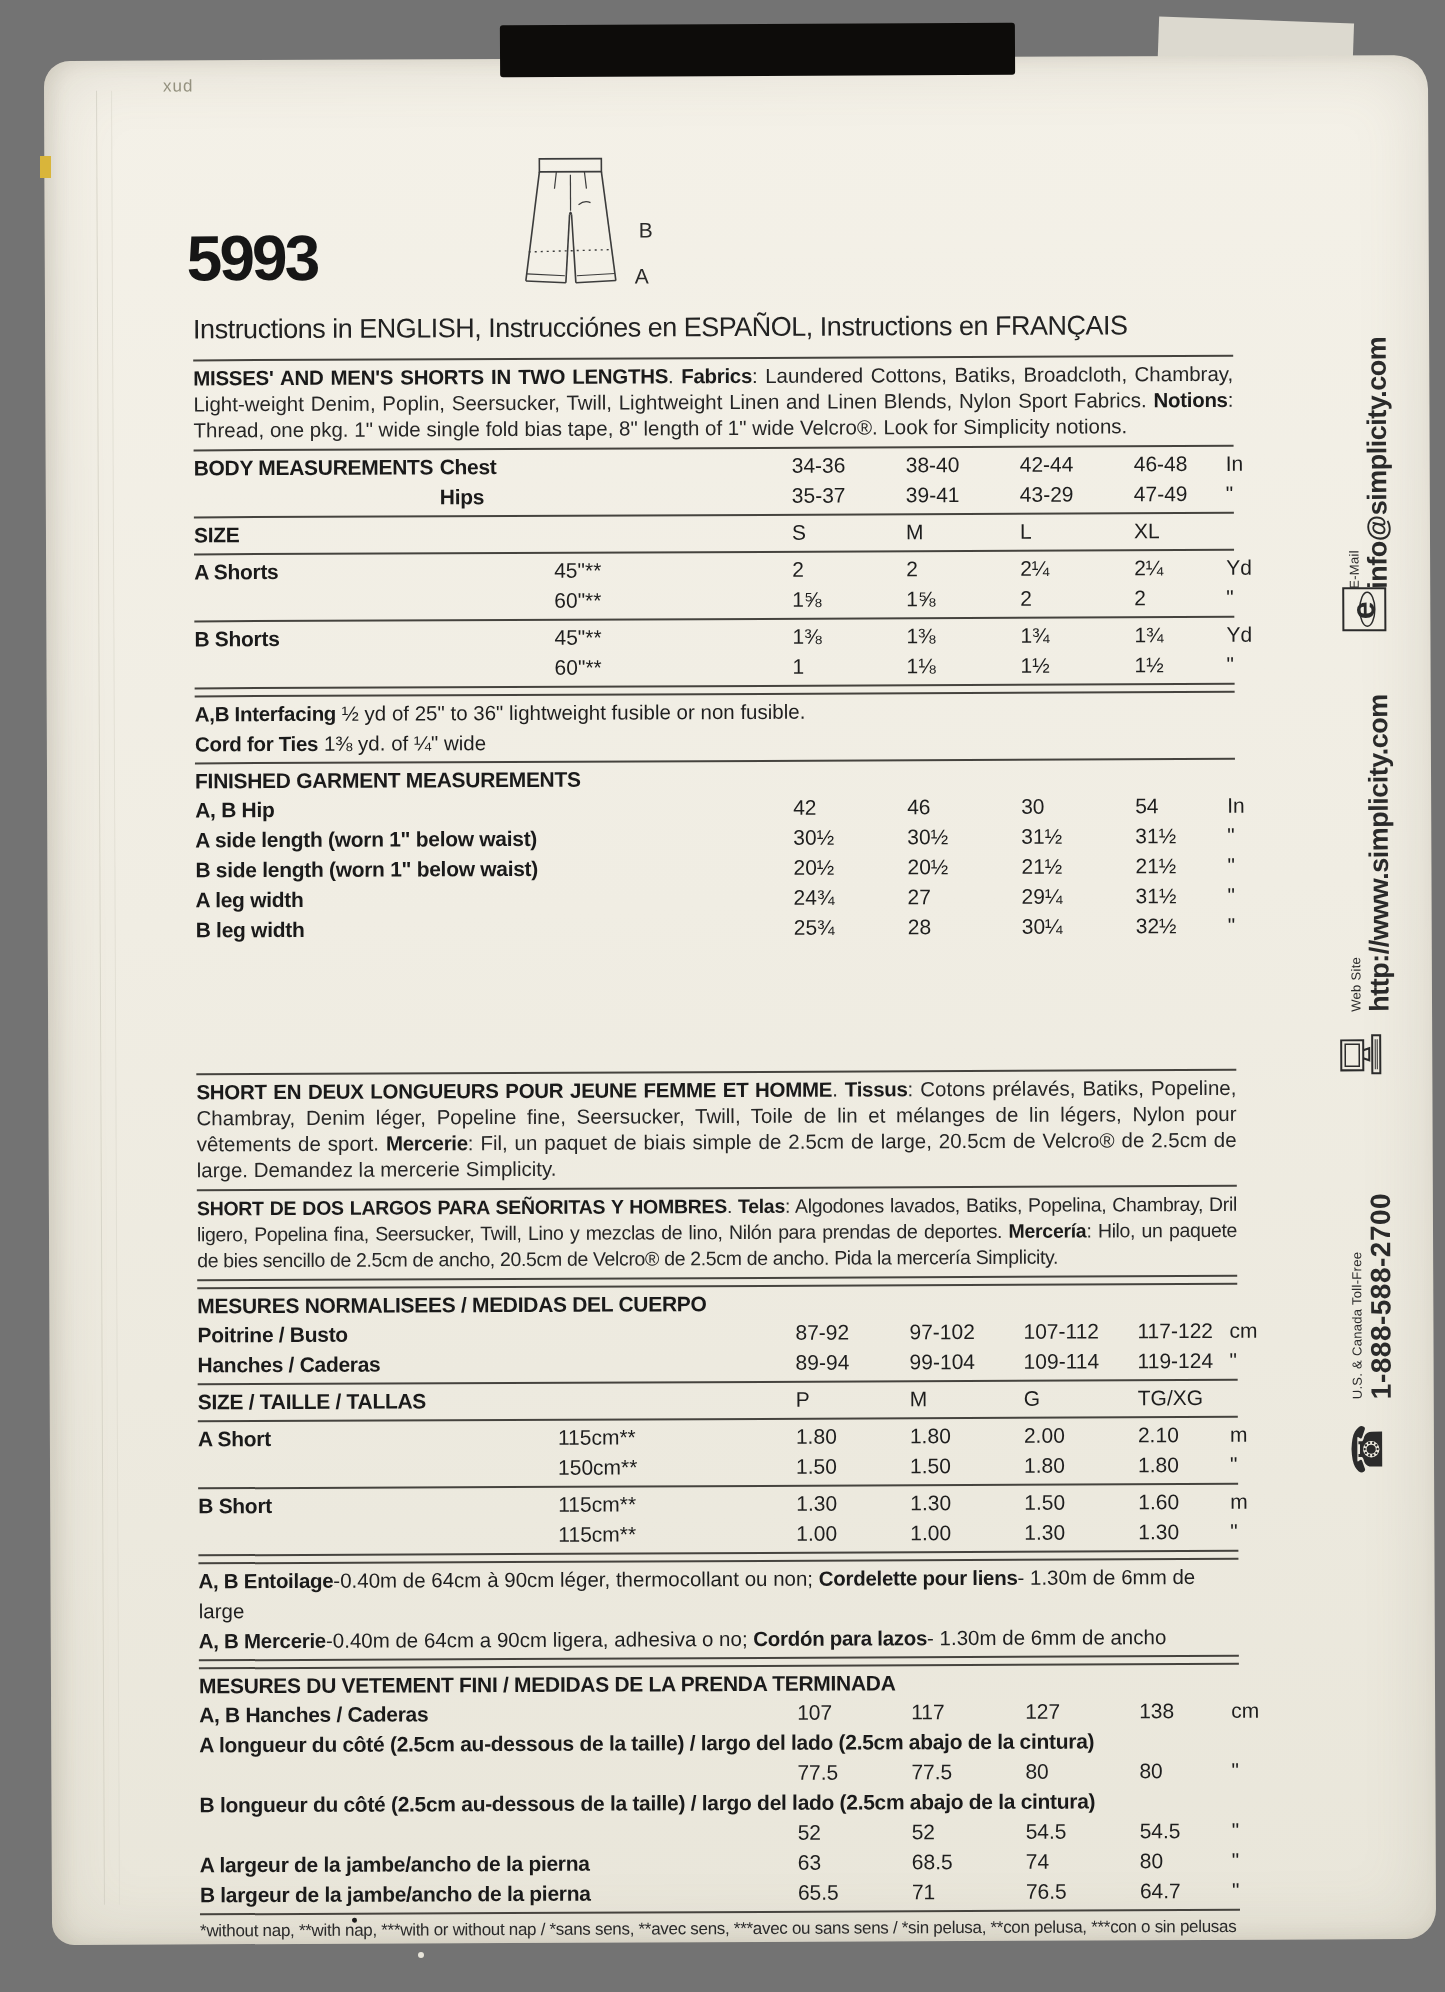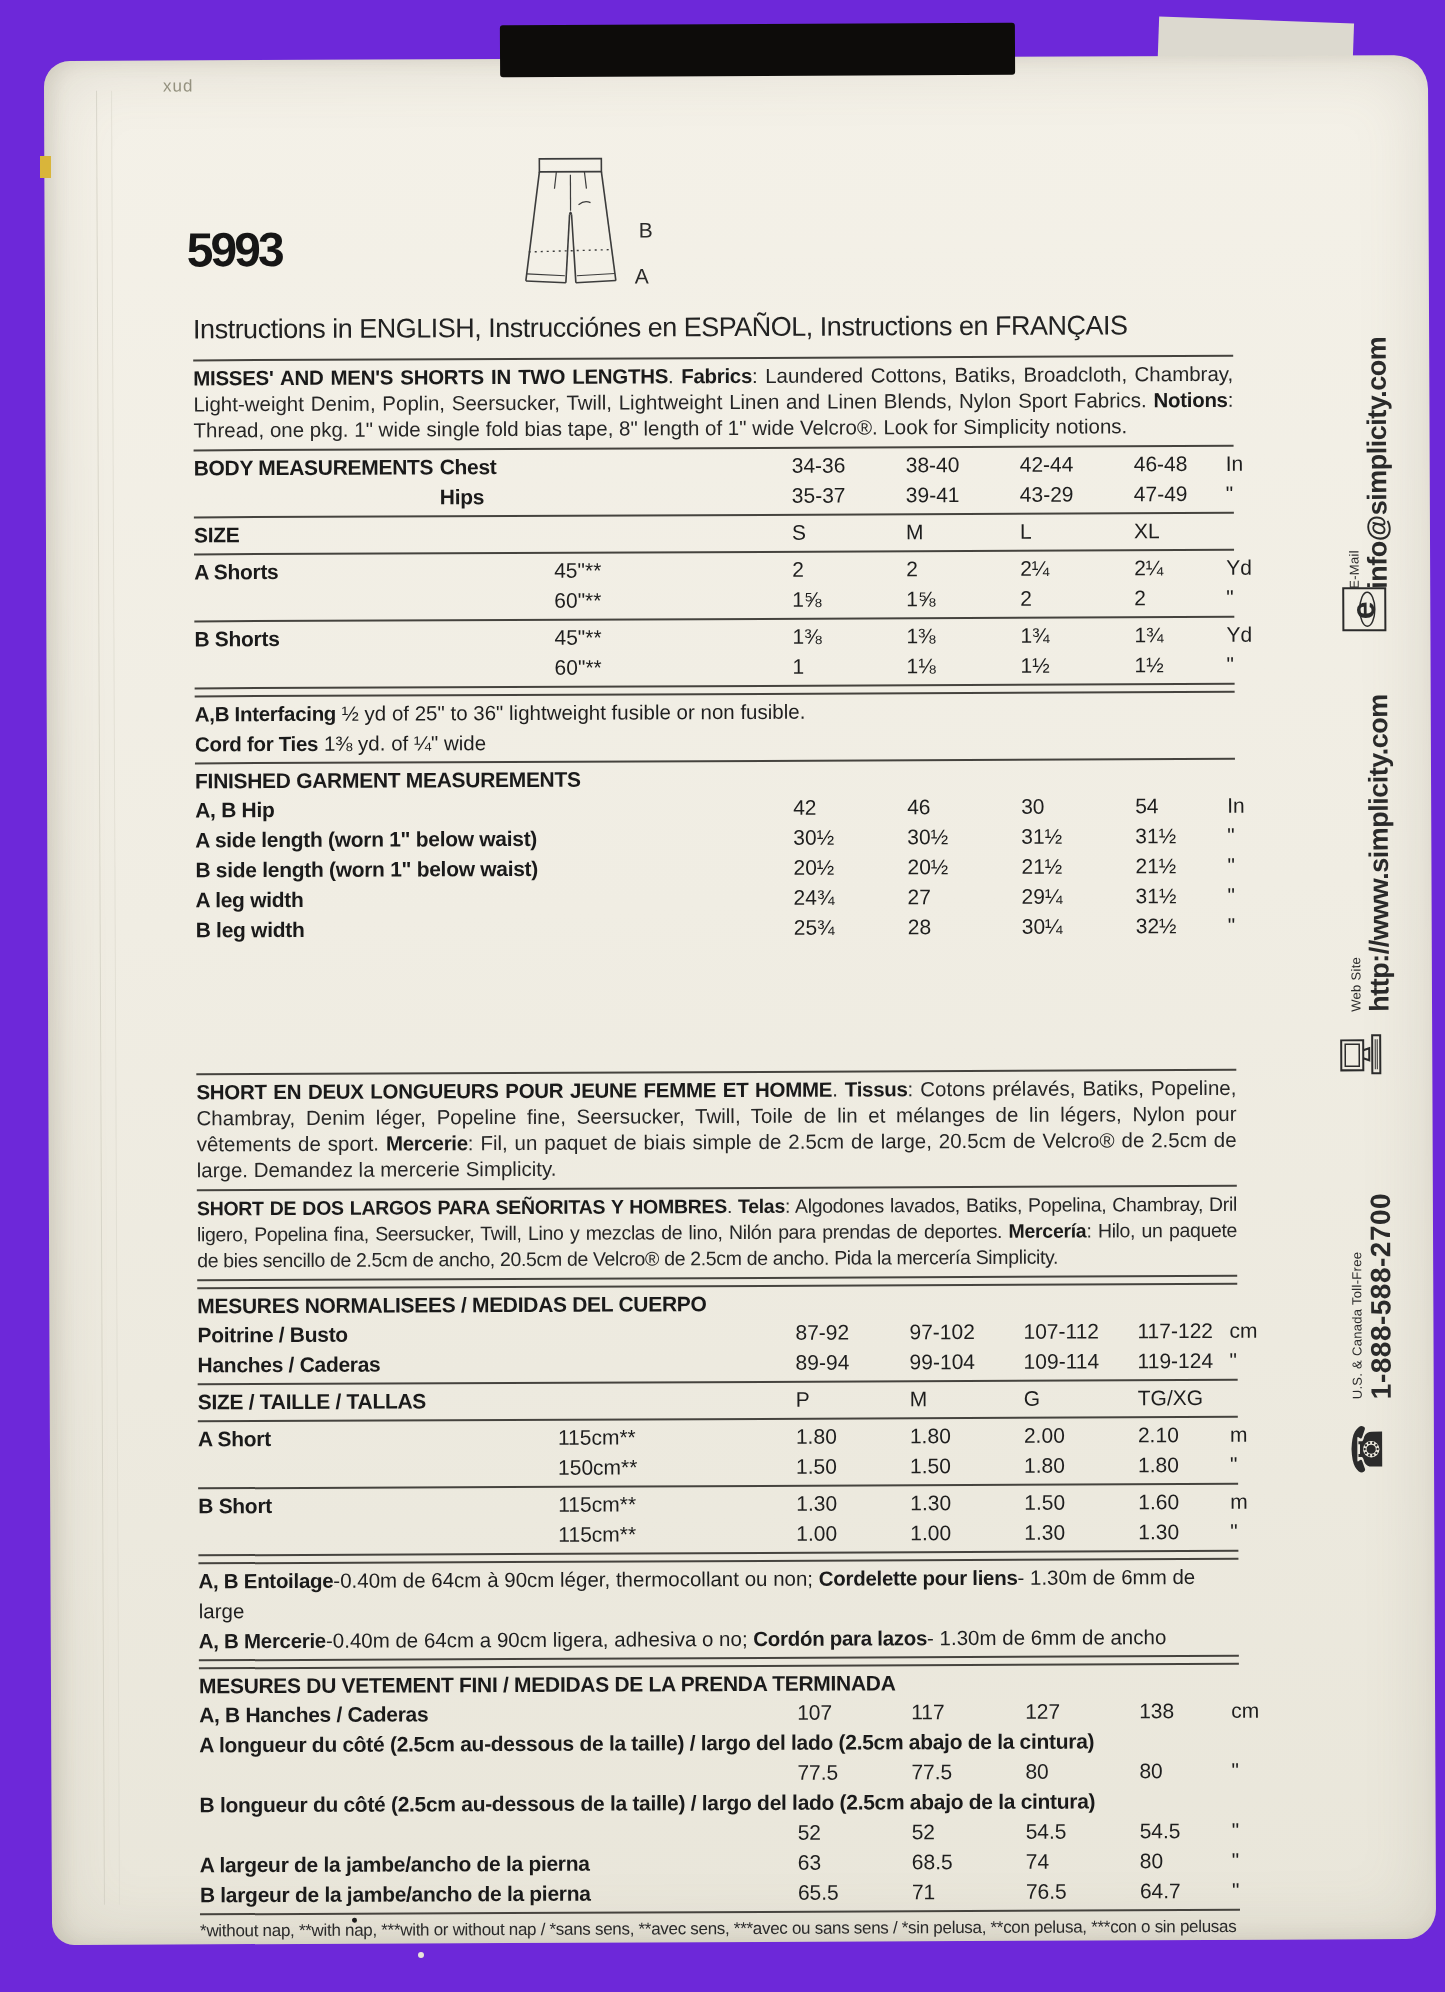--- a/index.html
+++ b/index.html
@@ -1,32 +1,32 @@
 <!DOCTYPE html>
 <html><head>
 <meta charset="utf-8">
 <style>
   html,body{margin:0;padding:0;background:#000;}
-  .stage{position:relative;width:1445px;height:1992px;background:#6d28d9;overflow:hidden;
+  .stage{position:relative;width:1445px;height:1992px;background:#737373;overflow:hidden;
          font-family:"Liberation Sans",sans-serif;color:#1e1e1e;}
   .sliver{position:absolute;left:1158px;top:20px;width:195px;height:64px;background:#dcd9cf;transform:rotate(2deg);}
   .envelope{position:absolute;left:48px;top:58px;width:1384px;height:1884px;
             background:linear-gradient(178deg,#f4f1e8 0%,#f0ede3 45%,#e9e6da 100%);
             border-radius:26px 34px 30px 22px;transform:rotate(-0.25deg);
             box-shadow:inset 0 0 70px rgba(110,100,80,.18), inset 8px 0 18px rgba(110,100,80,.15);}
   .fold{position:absolute;left:52px;top:30px;bottom:40px;width:14px;
         border-left:1px solid #cfccc0;border-right:1px solid #dedbd0;opacity:.7;}
   .band{position:absolute;left:500px;top:24px;width:515px;height:52px;background:#0d0c0a;border-radius:3px;transform:rotate(-0.3deg);z-index:5;}
   .yellow-tick{position:absolute;left:40px;top:156px;width:11px;height:22px;background:#d9b53a;z-index:6;}
   .speck-out{position:absolute;left:418px;top:1952px;width:6px;height:6px;border-radius:50%;background:#e8e5da;}
   .xud{position:absolute;left:119px;top:16px;color:#94917f;font-size:17px;letter-spacing:1px;}
   .dot-in{position:absolute;left:300px;top:1858px;width:5px;height:5px;border-radius:50%;background:#1b1b1b;}
 
   .content{position:absolute;left:148px;top:82px;width:1040px;}
-  .h-num{position:absolute;left:-6px;top:84px;font-size:48px;font-weight:700;letter-spacing:-3px;line-height:1;color:#161616;}
+  .h-num{position:absolute;left:-6px;top:84px;font-size:64px;font-weight:700;letter-spacing:-3px;line-height:1;color:#161616;}
   .illus{position:absolute;left:318px;top:12px;width:170px;height:150px;}
   .illus svg{display:block;}
   .view-label{position:absolute;font-size:21px;color:#2a2a2a;}
   .vb{left:128px;top:66px;}
   .va{left:124px;top:112px;}
   .lang{position:absolute;left:0;top:172px;font-size:27px;letter-spacing:-0.5px;color:#222;}
 
   .flow{position:absolute;left:0;top:214px;width:1040px;}
   .rl{border-top:2px solid #45433e;margin:3px 0 2px;}
   .rld{height:6px;border-top:2px solid #45433e;border-bottom:2px solid #45433e;margin:3px 0 2px;}

